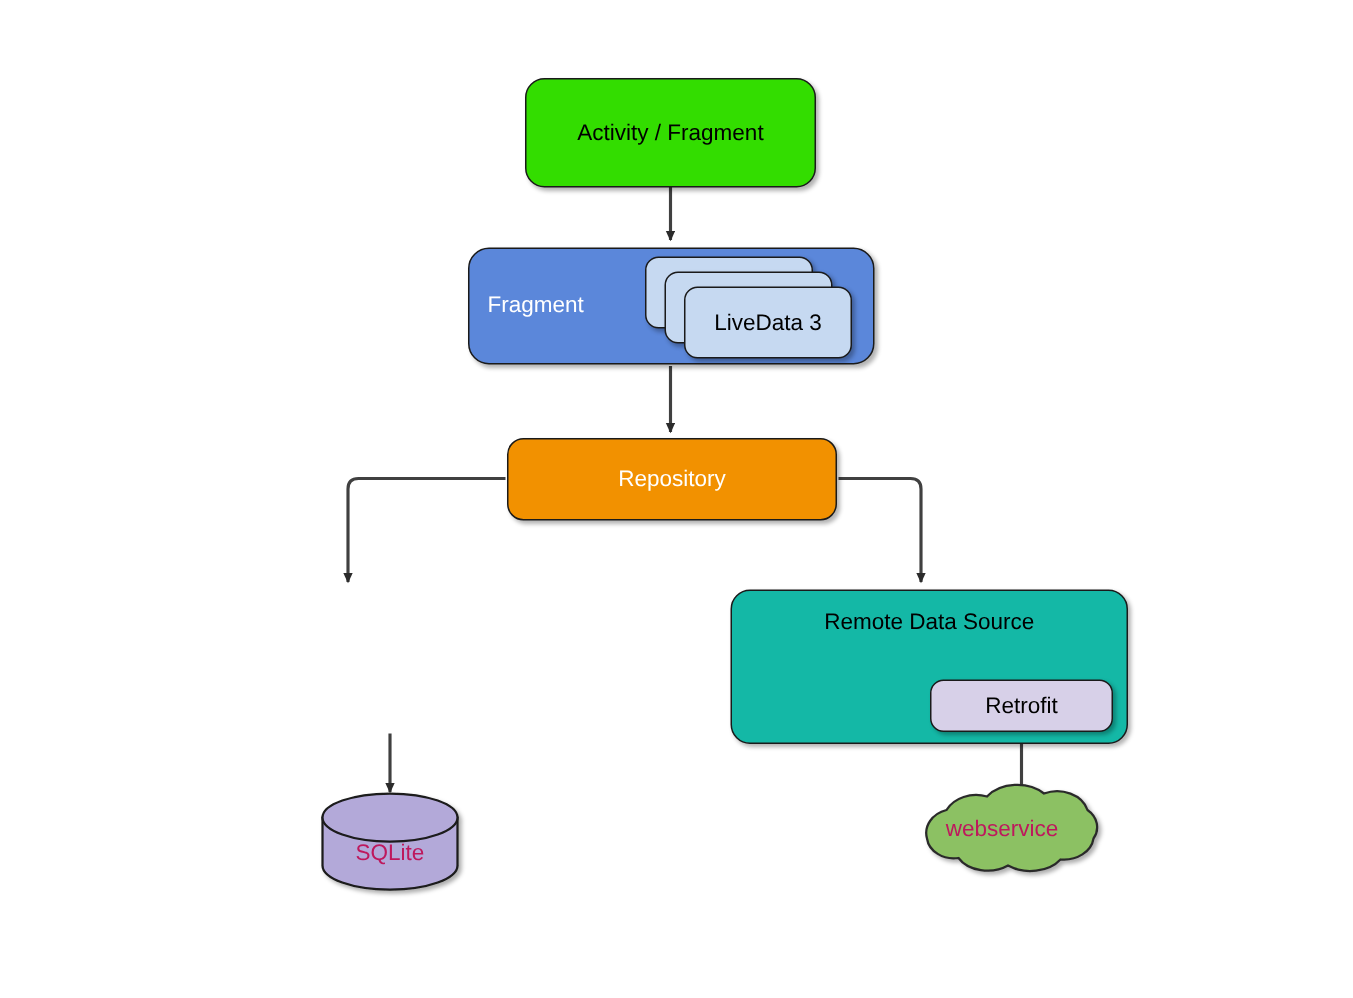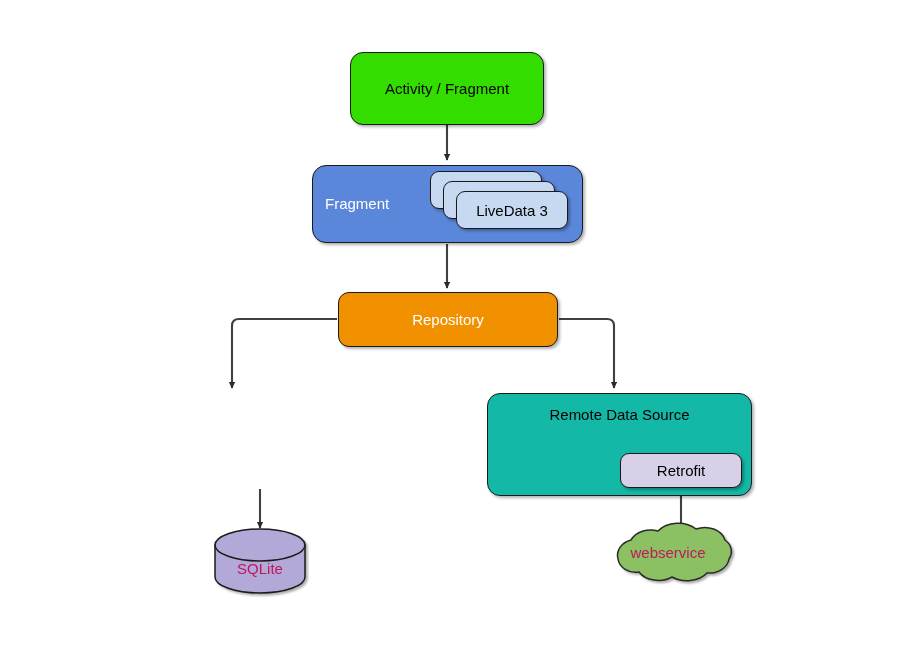--- a/index.html
+++ b/index.html
@@ -101,21 +101,21 @@
     border: 1.4px solid #1a1a1a;
     border-radius: 9px;
     background: #c6d9f1;
     box-shadow: 2px 2px 3px rgba(0,0,0,0.30);
     display: flex;
     align-items: center;
     justify-content: center;
     font-size: 15px;
     color: #000000;
     width: 112px;
-    height: 38px;
+    height: 48px;
   }
   #livedata1 { left: 430px; top: 171px; }
   #livedata2 { left: 443px; top: 181px; }
   #livedata3 { left: 456px; top: 191px; }
 
   
   #wires {
     position: absolute;
     left: 0; top: 0;
     width: 902px;

